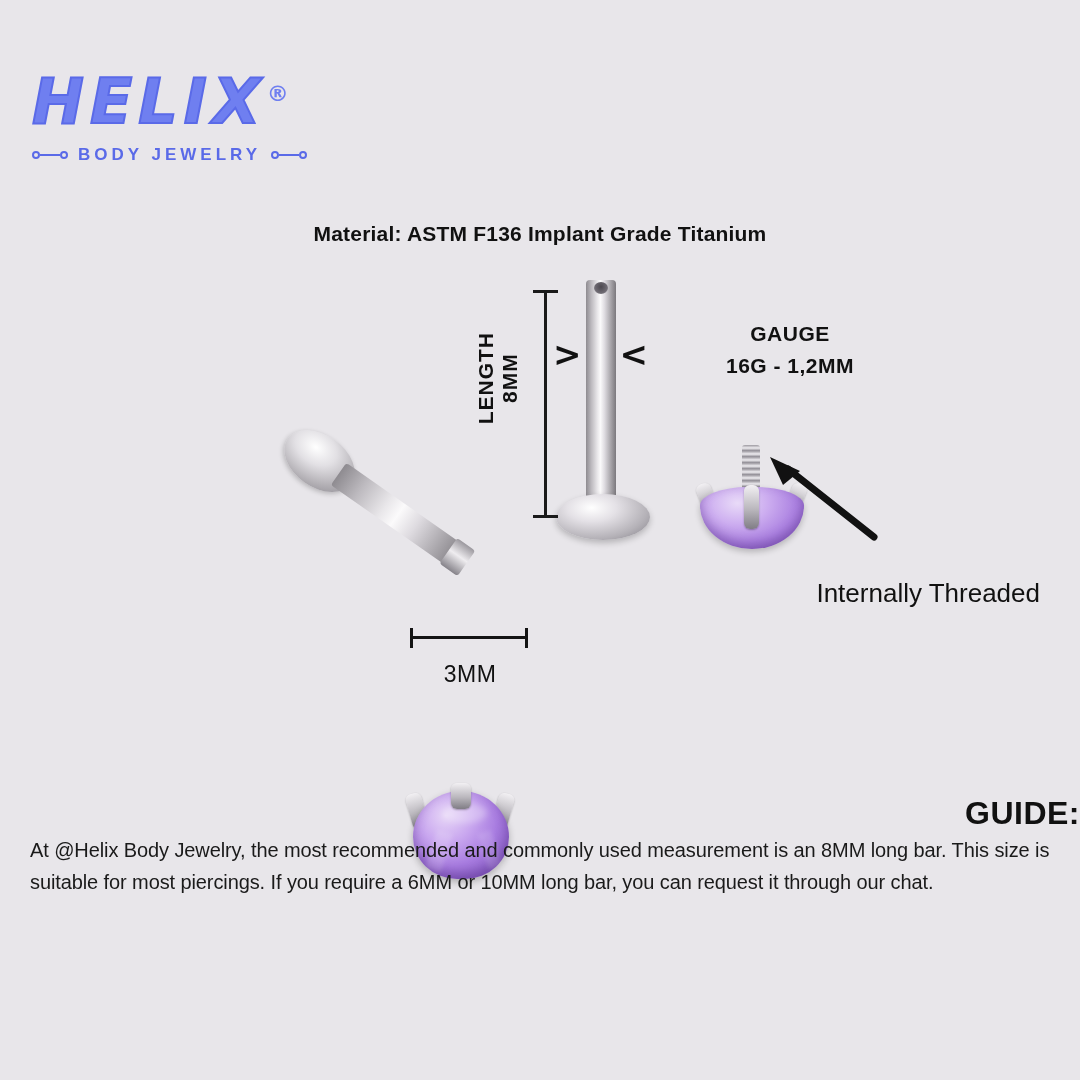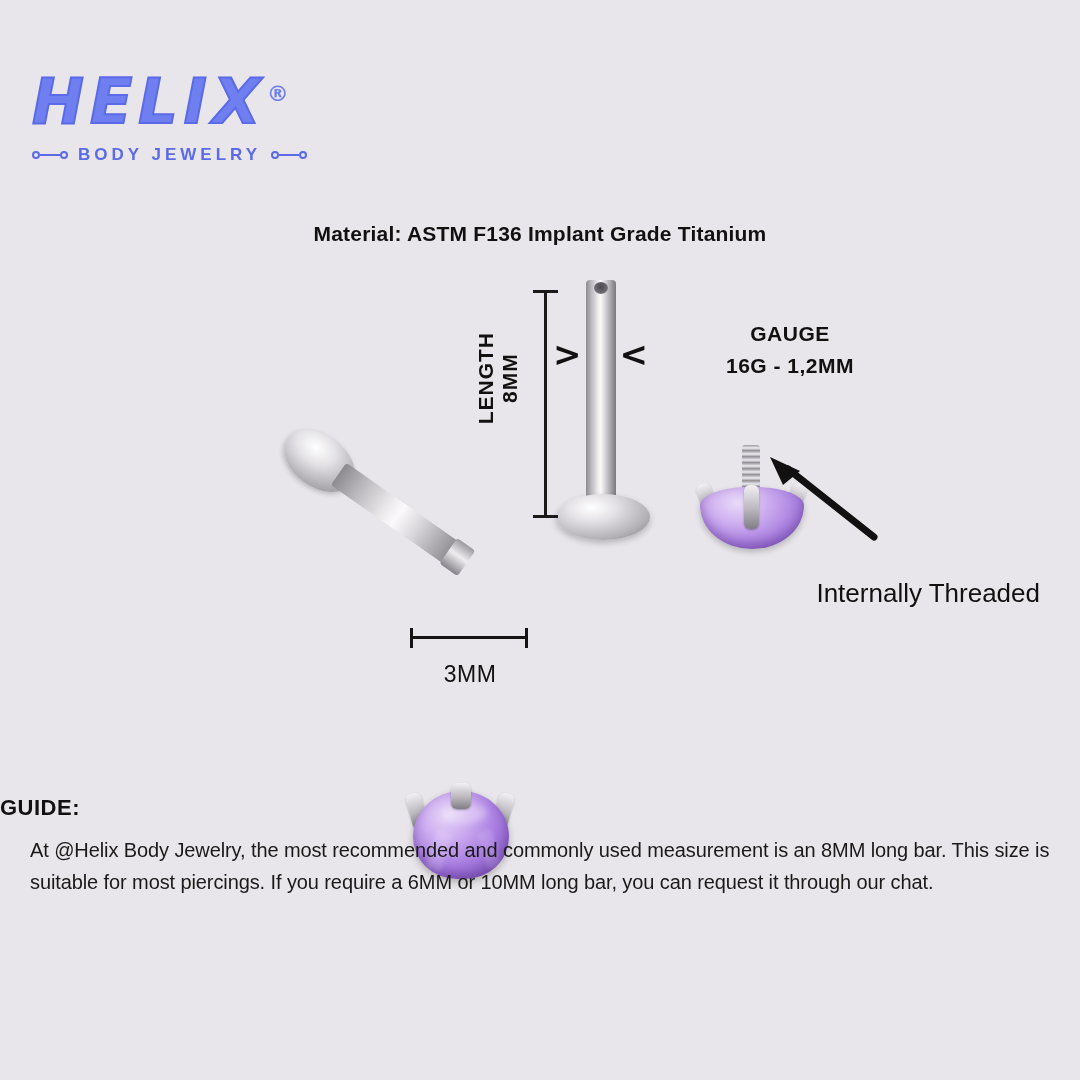--- a/index.html
+++ b/index.html
@@ -313,22 +313,22 @@
     font-size: 26px;
     font-weight: normal;
   }
 
   
   .guide-title {
     position: absolute;
     top: 795px;
     left: 0;
     width: 1080px;
-    text-align: left;
-    font-size: 22px;
+    text-align: right;
+    font-size: 32px;
     font-weight: bold;
     letter-spacing: 0.5px;
   }
   .guide-body {
     position: absolute;
     top: 835px;
     left: 30px;
     width: 1022px;
     font-size: 20px;
     line-height: 1.58;

